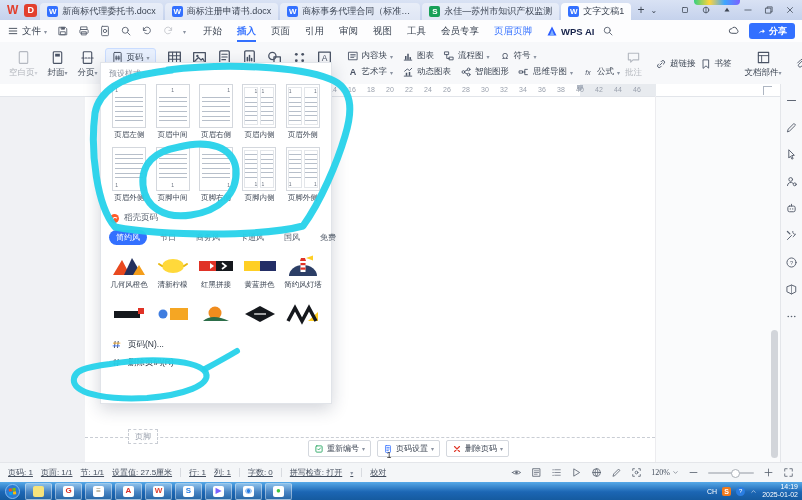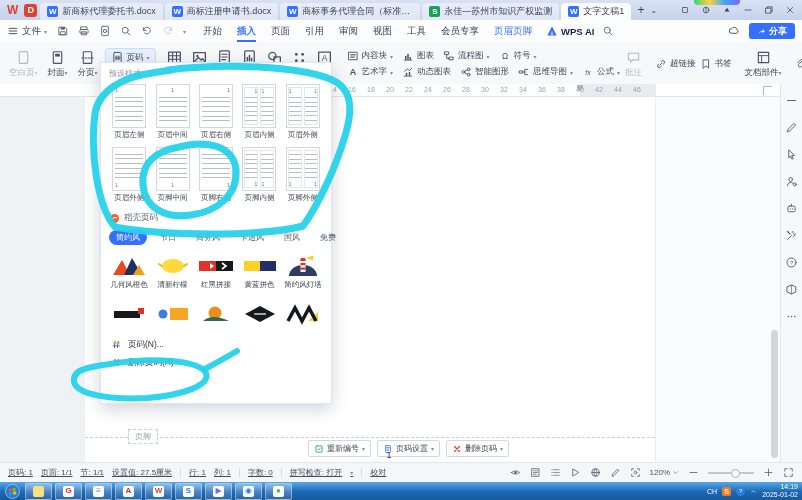--- a/index.html
+++ b/index.html
@@ -122,21 +122,21 @@
   .pmenu-item{display:flex;align-items:flex-start;gap:6px;font-size:8.5px;color:#2c3542;padding:3px 2px;}
   .pmenu-item [data-icon]{width:11px;height:11px;}
 
   
   .statusbar{position:absolute;left:0;right:0;top:462px;height:20px;background:#f4f6f8;border-top:1px solid #e4e6ea;
     display:flex;align-items:center;font-size:8px;color:#454f5e;padding:0 8px;box-sizing:border-box;}
   .sb-left{display:flex;align-items:center;gap:8px;text-decoration:underline;}
   .sb-sep{width:1px;height:9px;background:#d8dbe0;}
   .sb-right{margin-left:auto;display:flex;align-items:center;gap:9px;color:#5a6270;}
   .sb-right [data-icon]{width:11px;height:11px;}
-  .sb-zoom{display:flex;align-items:center;gap:2px;color:#454f5e;}
+  .sb-zoom{display:flex;align-items:center;gap:2px;color:#454f5e;font-family:Liberation Serif, serif;}
   .sb-zoom [data-icon]{width:7px;height:7px;}
   .sb-slider{width:46px;height:2px;background:#c3c7cd;position:relative;border-radius:1px;}
   .sb-slider::after{content:"";position:absolute;left:50%;top:-3px;width:7px;height:7px;background:#fff;
     border:1px solid #aab0b8;border-radius:50%;}
 
   
   .taskbar{position:absolute;left:0;right:0;bottom:0;height:18px;
     background:linear-gradient(#56a9e8,#1c66b4 55%,#155a9f);display:flex;align-items:center;gap:3px;padding:0 2px;}
   .tb-start{width:20px;height:16px;display:flex;align-items:center;justify-content:center;}
   .tb-start [data-icon]{width:15px;height:15px;}

